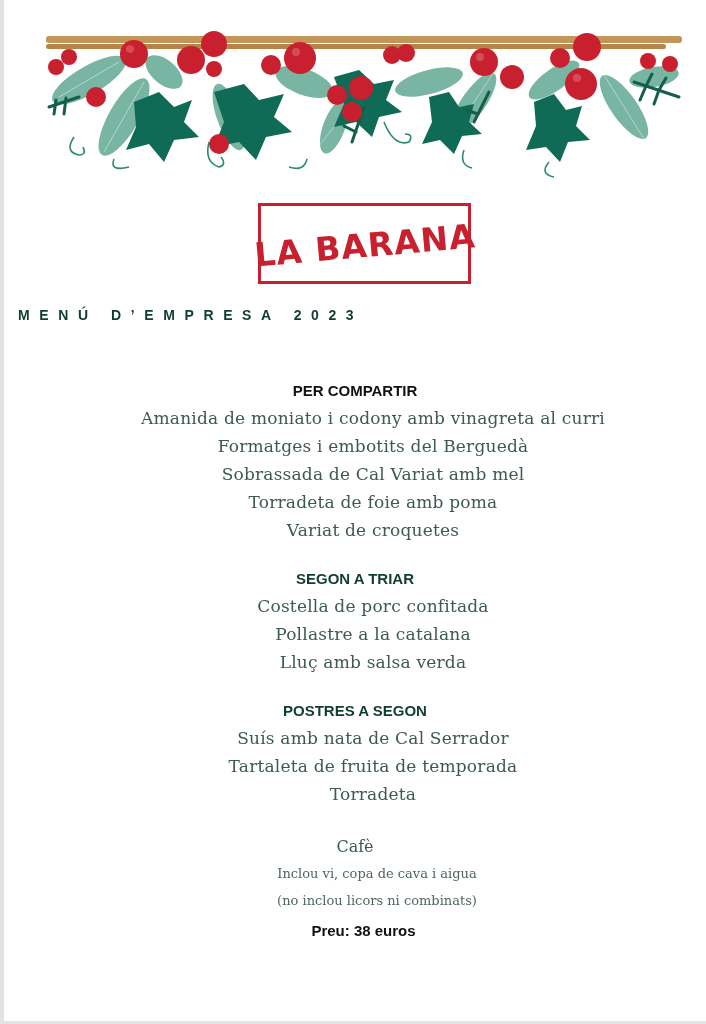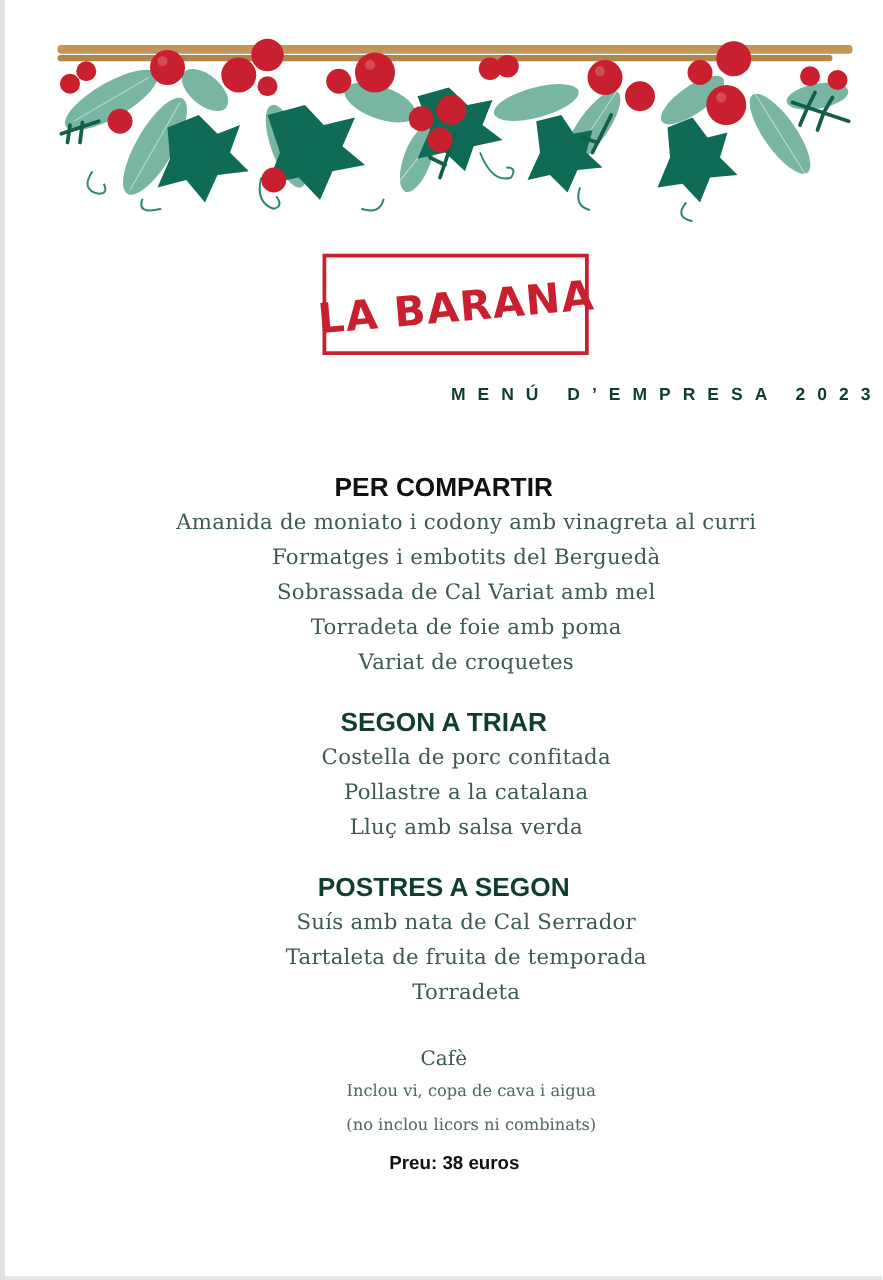--- a/index.html
+++ b/index.html
@@ -50,41 +50,41 @@
       display: inline-block;
       margin-top: 4px;
       white-space: nowrap;
     }
     
     .subtitle {
       position: absolute;
       left: 0;
       right: 0;
       top: 307px;
-      text-align: right;
+      text-align: left;
       font-family: "Liberation Sans", sans-serif;
       font-weight: bold;
       font-size: 14px;
       letter-spacing: 9.6px;
       color: #0f3d2e;
       padding-left: 14px;
     }
     
     .menu {
       position: absolute;
       left: 0;
       right: 0;
       top: 380px;
       text-align: center;
     }
     .section { margin: 0; }
     .section-title {
       font-family: "Liberation Sans", sans-serif;
       font-weight: bold;
-      font-size: 21px;
+      font-size: 15px;
       line-height: 22px;
       height: 22px;
       margin: 0 0 2px 0;
     }
     .section-title.black { color: #111111; }
     .section-title.green { color: #0f3d2e; }
     .dish {
       font-family: "DejaVu Serif", "Liberation Serif", serif;
       font-size: 17px;
       line-height: 28px;

